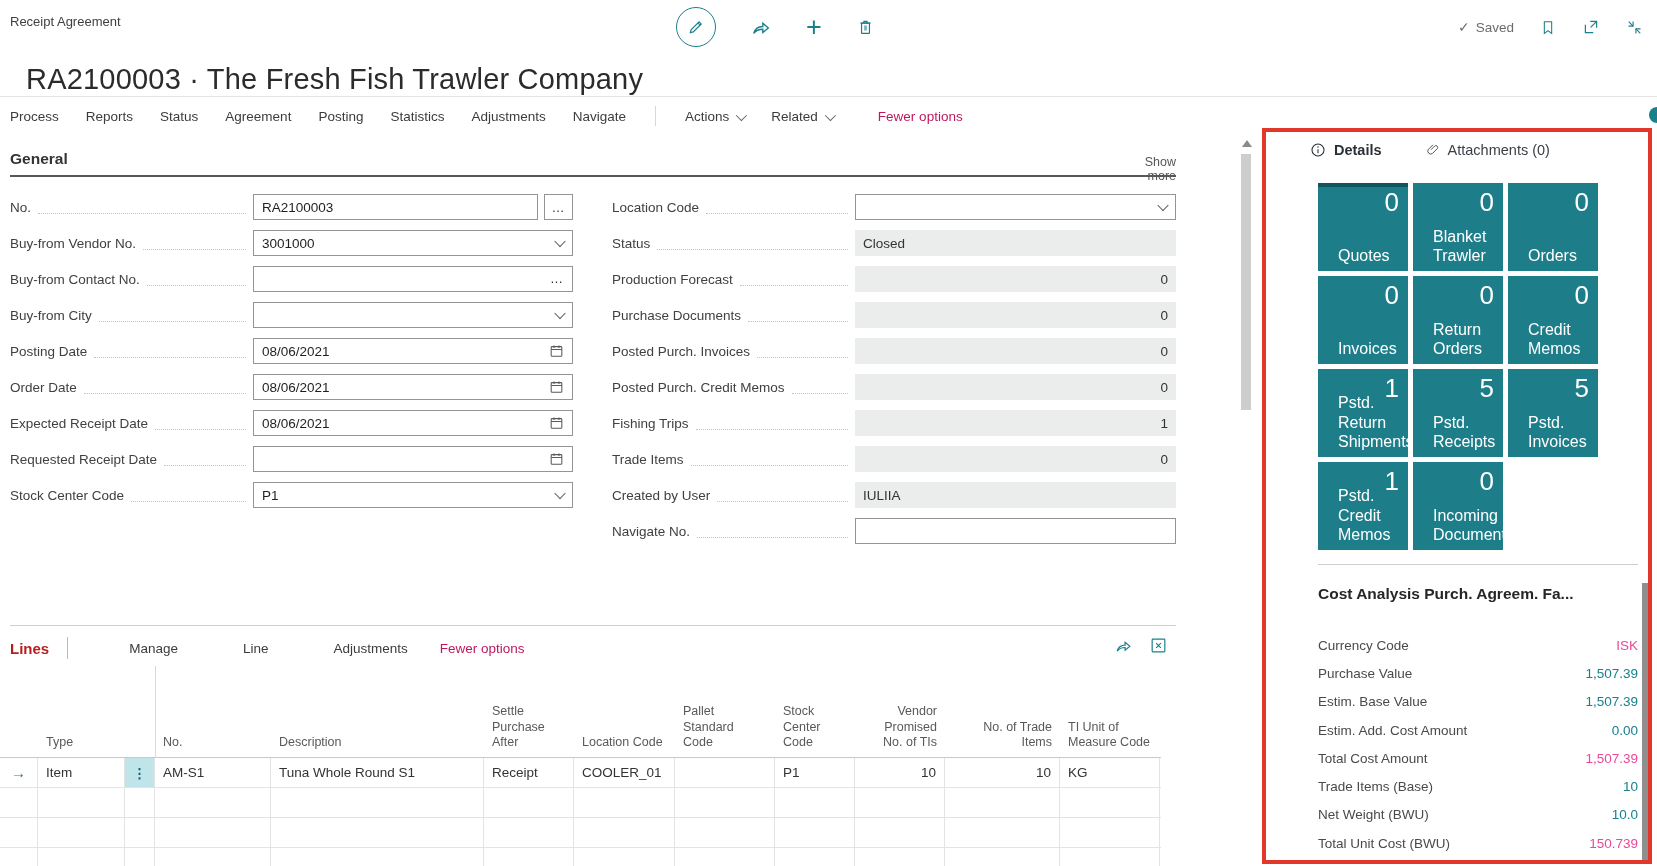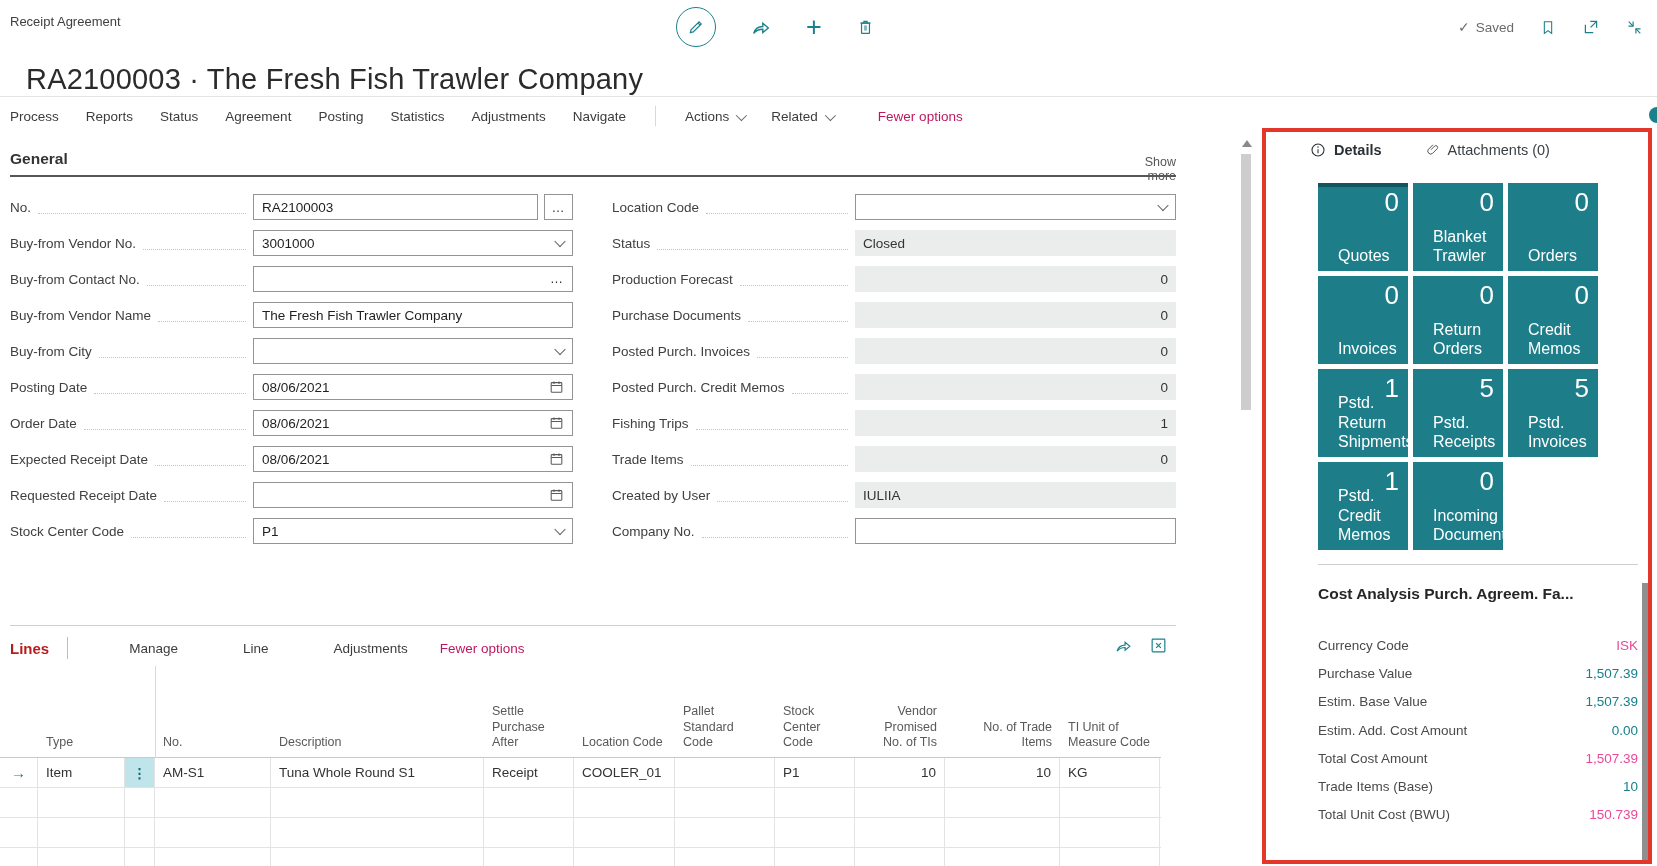--- a/index.html
+++ b/index.html
@@ -218,29 +218,20 @@
           <span class="flabel">Buy-from Contact No.</span>
           <span class="dots"></span>
         </div>
       <div class="fbox w320">
           <span></span>
         <span class="adorn dots3">…</span>
         </div>
     </div>
     <div class="frow">
       <div class="labelw-l">
-          <span class="flabel">Buy-from Vendor Name</span>
-          <span class="dots"></span>
-        </div>
-      <div class="fbox plain w320">
-          <span>The Fresh Fish Trawler Company</span>
-        </div>
-    </div>
-    <div class="frow">
-      <div class="labelw-l">
           <span class="flabel">Buy-from City</span>
           <span class="dots"></span>
         </div>
       <div class="fbox w320">
           <span></span>
         <span class="adorn">
             <span class="chev"></span>
           </span>
         </div>
     </div>
@@ -402,21 +393,21 @@
       <div class="labelw-r">
           <span class="flabel">Created by User</span>
           <span class="dots"></span>
         </div>
       <div class="fbox gray plain w321">
           <span>IULIIA</span>
         </div>
     </div>
     <div class="frow">
       <div class="labelw-r">
-          <span class="flabel">Company No.</span>
+          <span class="flabel">Navigate No.</span>
           <span class="dots"></span>
         </div>
       <div class="fbox plain w321">
           <span></span>
         </div>
     </div>
   </div>
 
   <div class="abs lines-topline"></div>
   <div class="abs lines-bar">
@@ -608,19 +599,23 @@
       </div>
     <div class="crow">
         <span class="cl">Total Cost Amount</span>
         <span class="cv">1,507.39</span>
       </div>
     <div class="crow">
         <span class="cl">Trade Items (Base)</span>
         <span class="cv link">10</span>
       </div>
     <div class="crow">
+        <span class="cl">Net Weight (BWU)</span>
+        <span class="cv link">10.0</span>
+      </div>
+    <div class="crow">
         <span class="cl">Total Unit Cost (BWU)</span>
         <span class="cv">150.739</span>
       </div>
   </div>
 
   <div class="abs red-box"></div>
 </div>
 
 </body></html>

